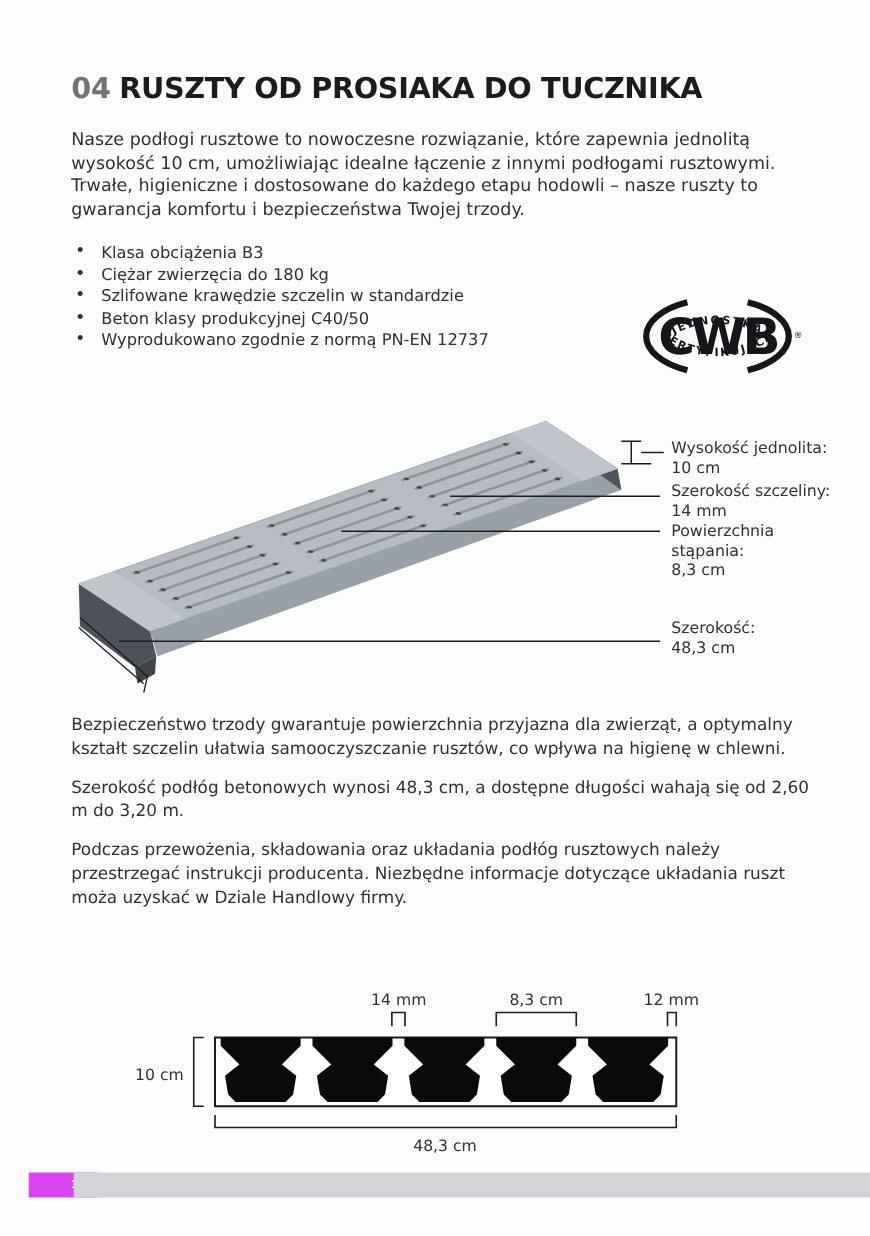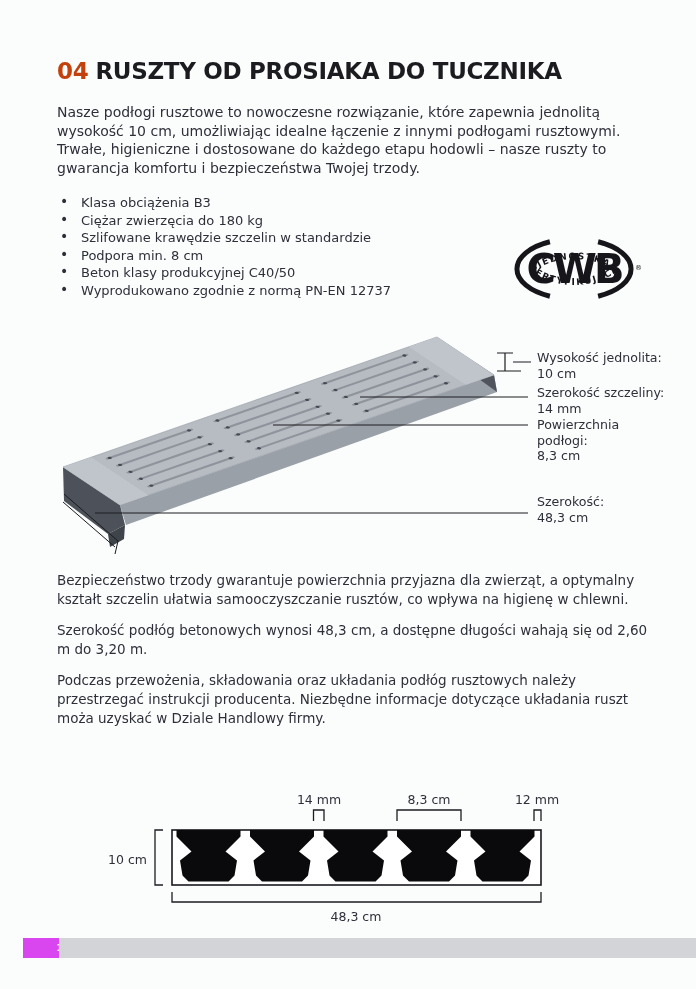--- a/index.html
+++ b/index.html
@@ -10,21 +10,21 @@
     background:#fbfdfd;
     font-family:"DejaVu Sans","Liberation Sans",sans-serif;
     color:#2e3039;
     overflow:hidden;
   }
   .heading{
     position:absolute;left:57px;top:58px;
     font-size:23px;font-weight:bold;letter-spacing:-0.3px;
     color:#1c1c20;white-space:nowrap;
   }
-  .heading .num{color:#c2410c;margin-right:7px;margin-top:44px;}
+  .heading .num{color:#737373;margin-right:7px;margin-top:44px;}
   .intro{
     position:absolute;left:57px;top:103px;width:602px;
     font-size:14px;line-height:18.6px;
   }
   ul.bullets{
     position:absolute;left:59px;top:194px;margin:0;padding:0;
     list-style:none;font-size:13px;
   }
   ul.bullets li{position:relative;padding-left:22px;line-height:17.6px;}
   ul.bullets li::before{
@@ -63,21 +63,20 @@
   <div class="heading">
     <span class="num">04</span><span>RUSZTY OD PROSIAKA DO TUCZNIKA</span>
   </div>
 
   <div class="intro">Nasze podłogi rusztowe to nowoczesne rozwiązanie, które zapewnia jednolitą wysokość 10 cm, umożliwiając idealne łączenie z innymi podłogami rusztowymi. Trwałe, higieniczne i dostosowane do każdego etapu hodowli – nasze ruszty to gwarancja komfortu i bezpieczeństwa Twojej trzody.</div>
 
   <ul class="bullets">
     <li>Klasa obciążenia B3</li>
     <li>Ciężar zwierzęcia do 180 kg</li>
     <li>Szlifowane krawędzie szczelin w standardzie</li>
-    <li>Podpora min. 8 cm</li>
     <li>Beton klasy produkcyjnej C40/50</li>
     <li>Wyprodukowano zgodnie z normą PN-EN 12737</li>
   </ul>
 
   <svg class="logo-svg" width="150" height="90" viewBox="0 0 150 90">
     <path d="M 49.9,13.8 A 57,30 0 0 0 49.9,68.2" stroke="#15151a" stroke-width="5" fill="none"></path>
     <path d="M 98.1,13.8 A 57,30 0 0 1 98.1,68.2" stroke="#15151a" stroke-width="5" fill="none"></path>
     <defs>
       <path id="arcTop" d="M 29,48 A 50,30 0 0 1 119,48"></path>
       <path id="arcBottom" d="M 26,36 A 50,29 0 0 0 122,36"></path>
@@ -173,21 +172,21 @@
   <div class="panel-label pl1">
     <div>Wysokość jednolita:</div>
     <div>10 cm</div>
   </div>
   <div class="panel-label pl2">
     <div>Szerokość szczeliny:</div>
     <div>14 mm</div>
   </div>
   <div class="panel-label pl3">
     <div>Powierzchnia</div>
-    <div>podłogi:</div>
+    <div>stąpania:</div>
     <div>8,3 cm</div>
   </div>
   <div class="panel-label pl4">
     <div>Szerokość:</div>
     <div>48,3 cm</div>
   </div>
 
   <div class="paras">
     <p>Bezpieczeństwo trzody gwarantuje powierzchnia przyjazna dla zwierząt, a optymalny kształt szczelin ułatwia samooczyszczanie rusztów, co wpływa na higienę w chlewni.</p>
     <p>Szerokość podłóg betonowych wynosi 48,3 cm, a dostępne długości wahają się od 2,60 m do 3,20 m.</p>

